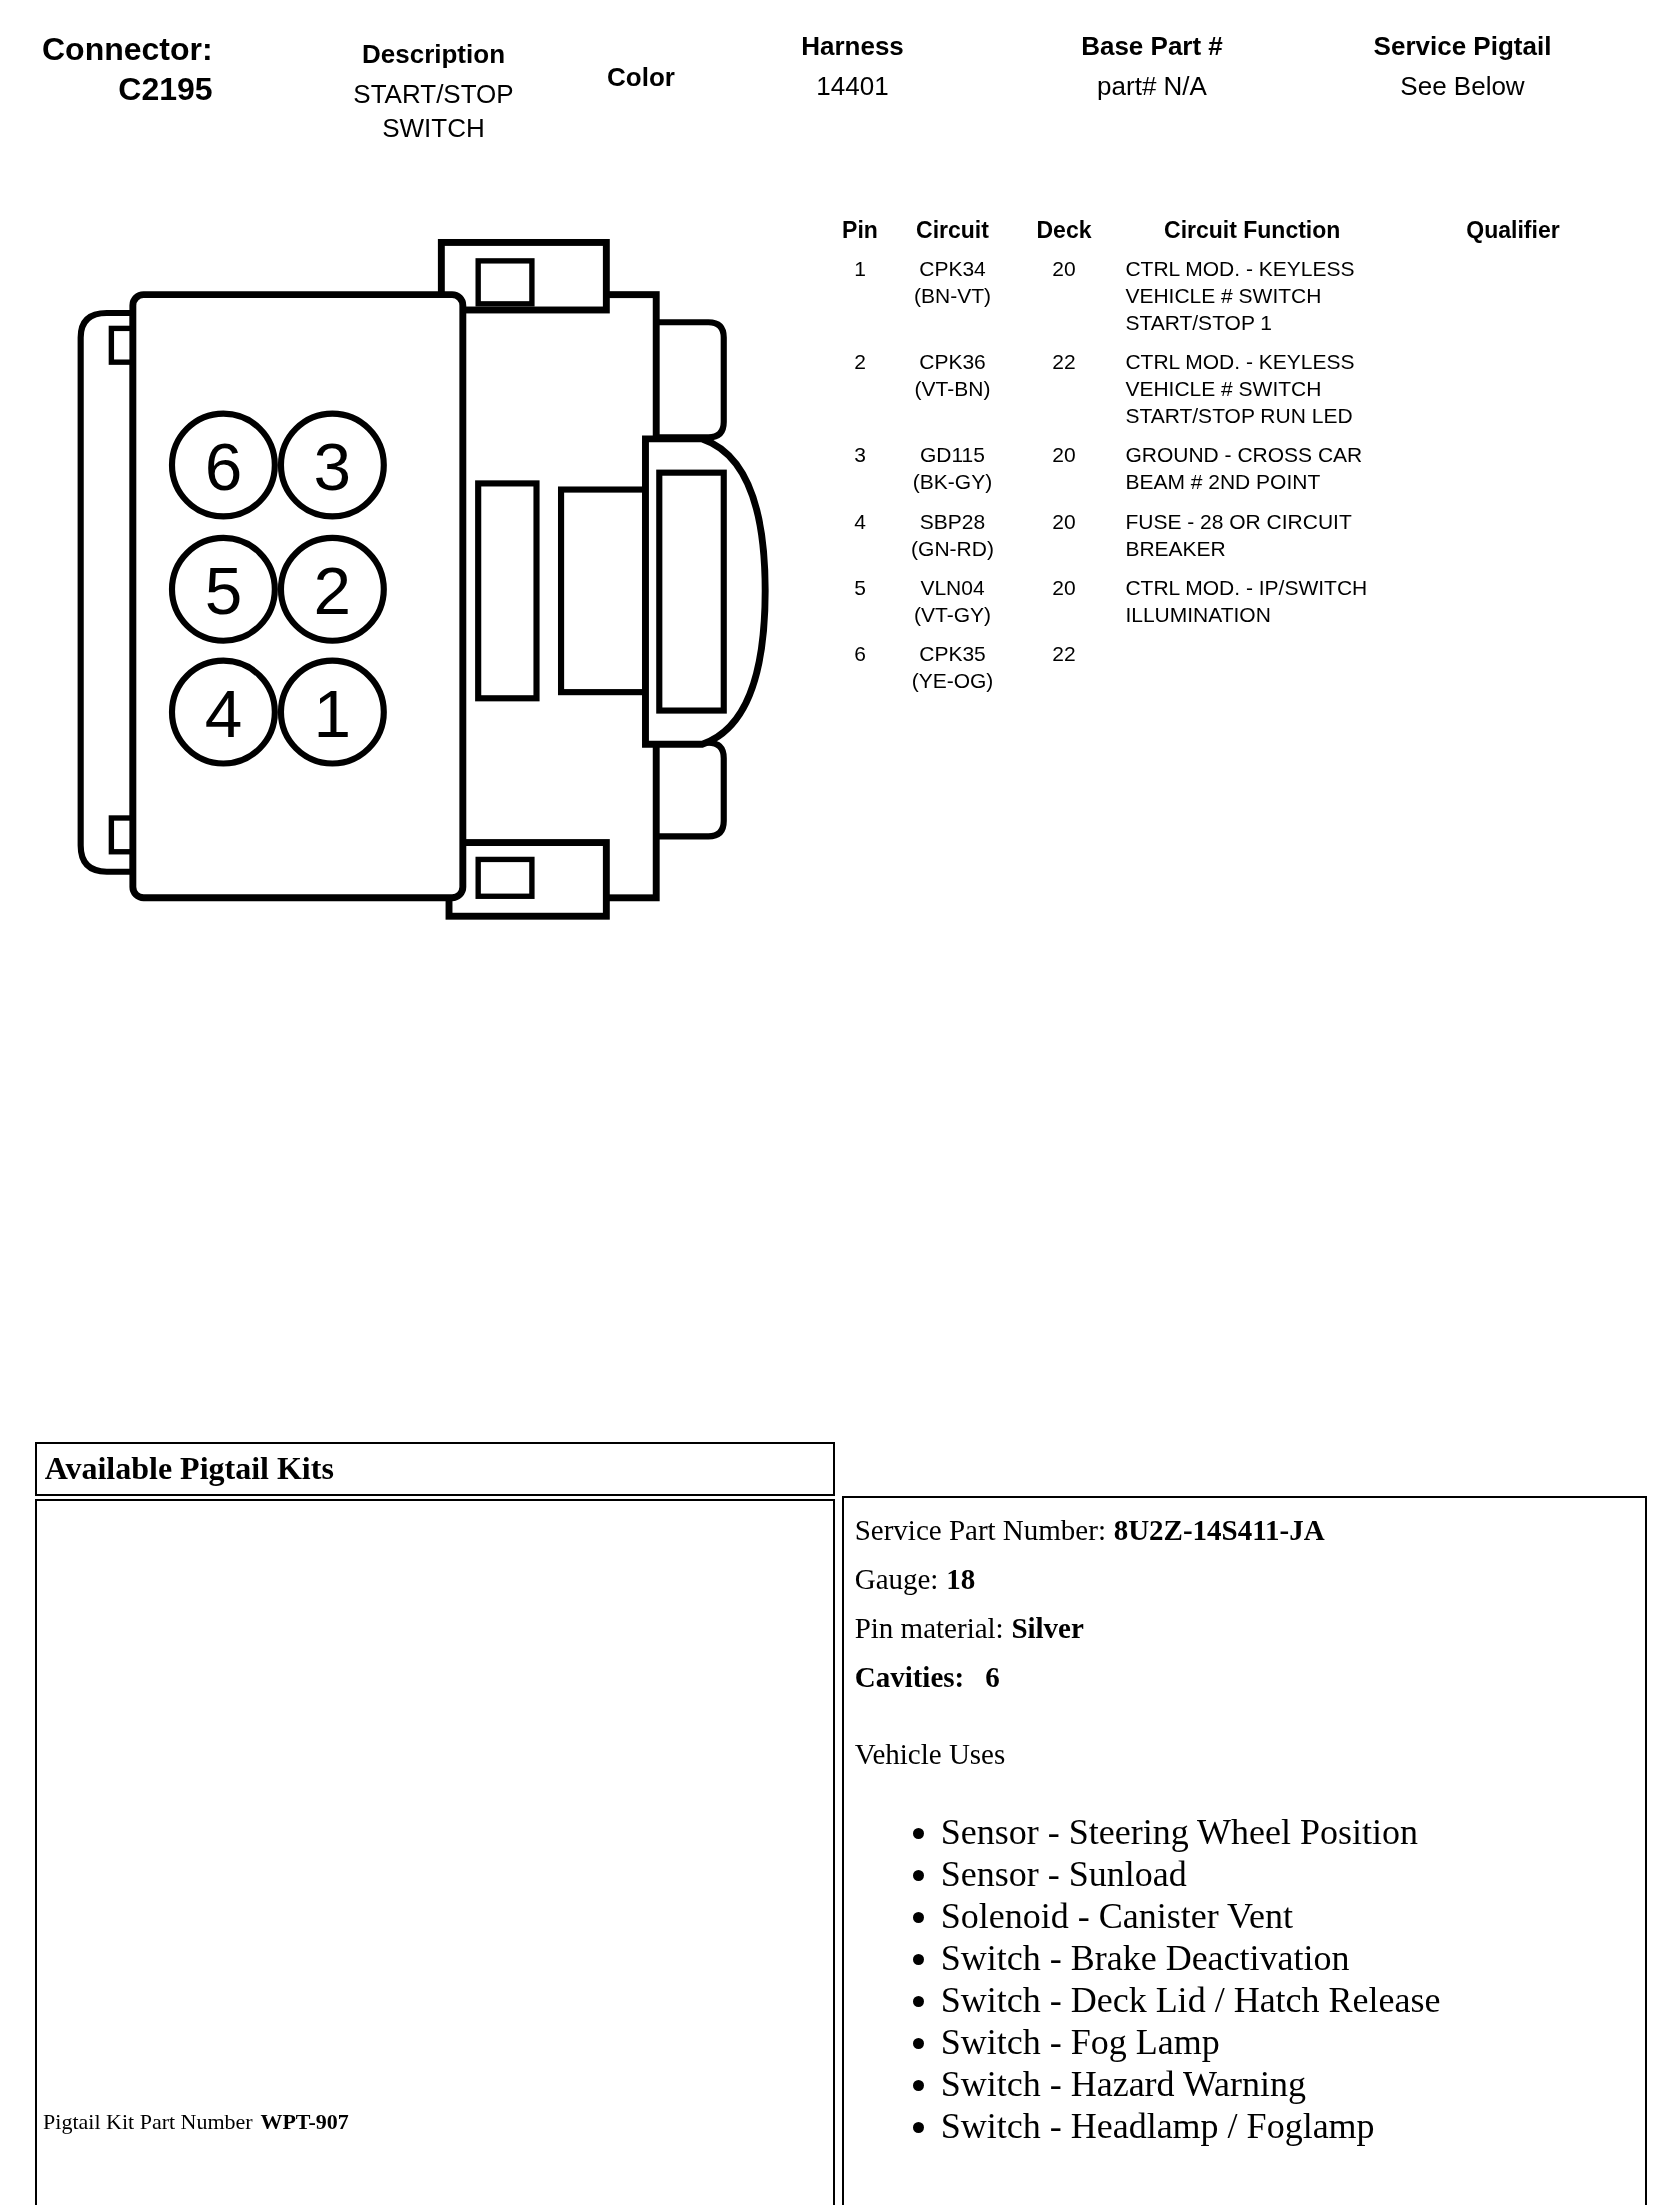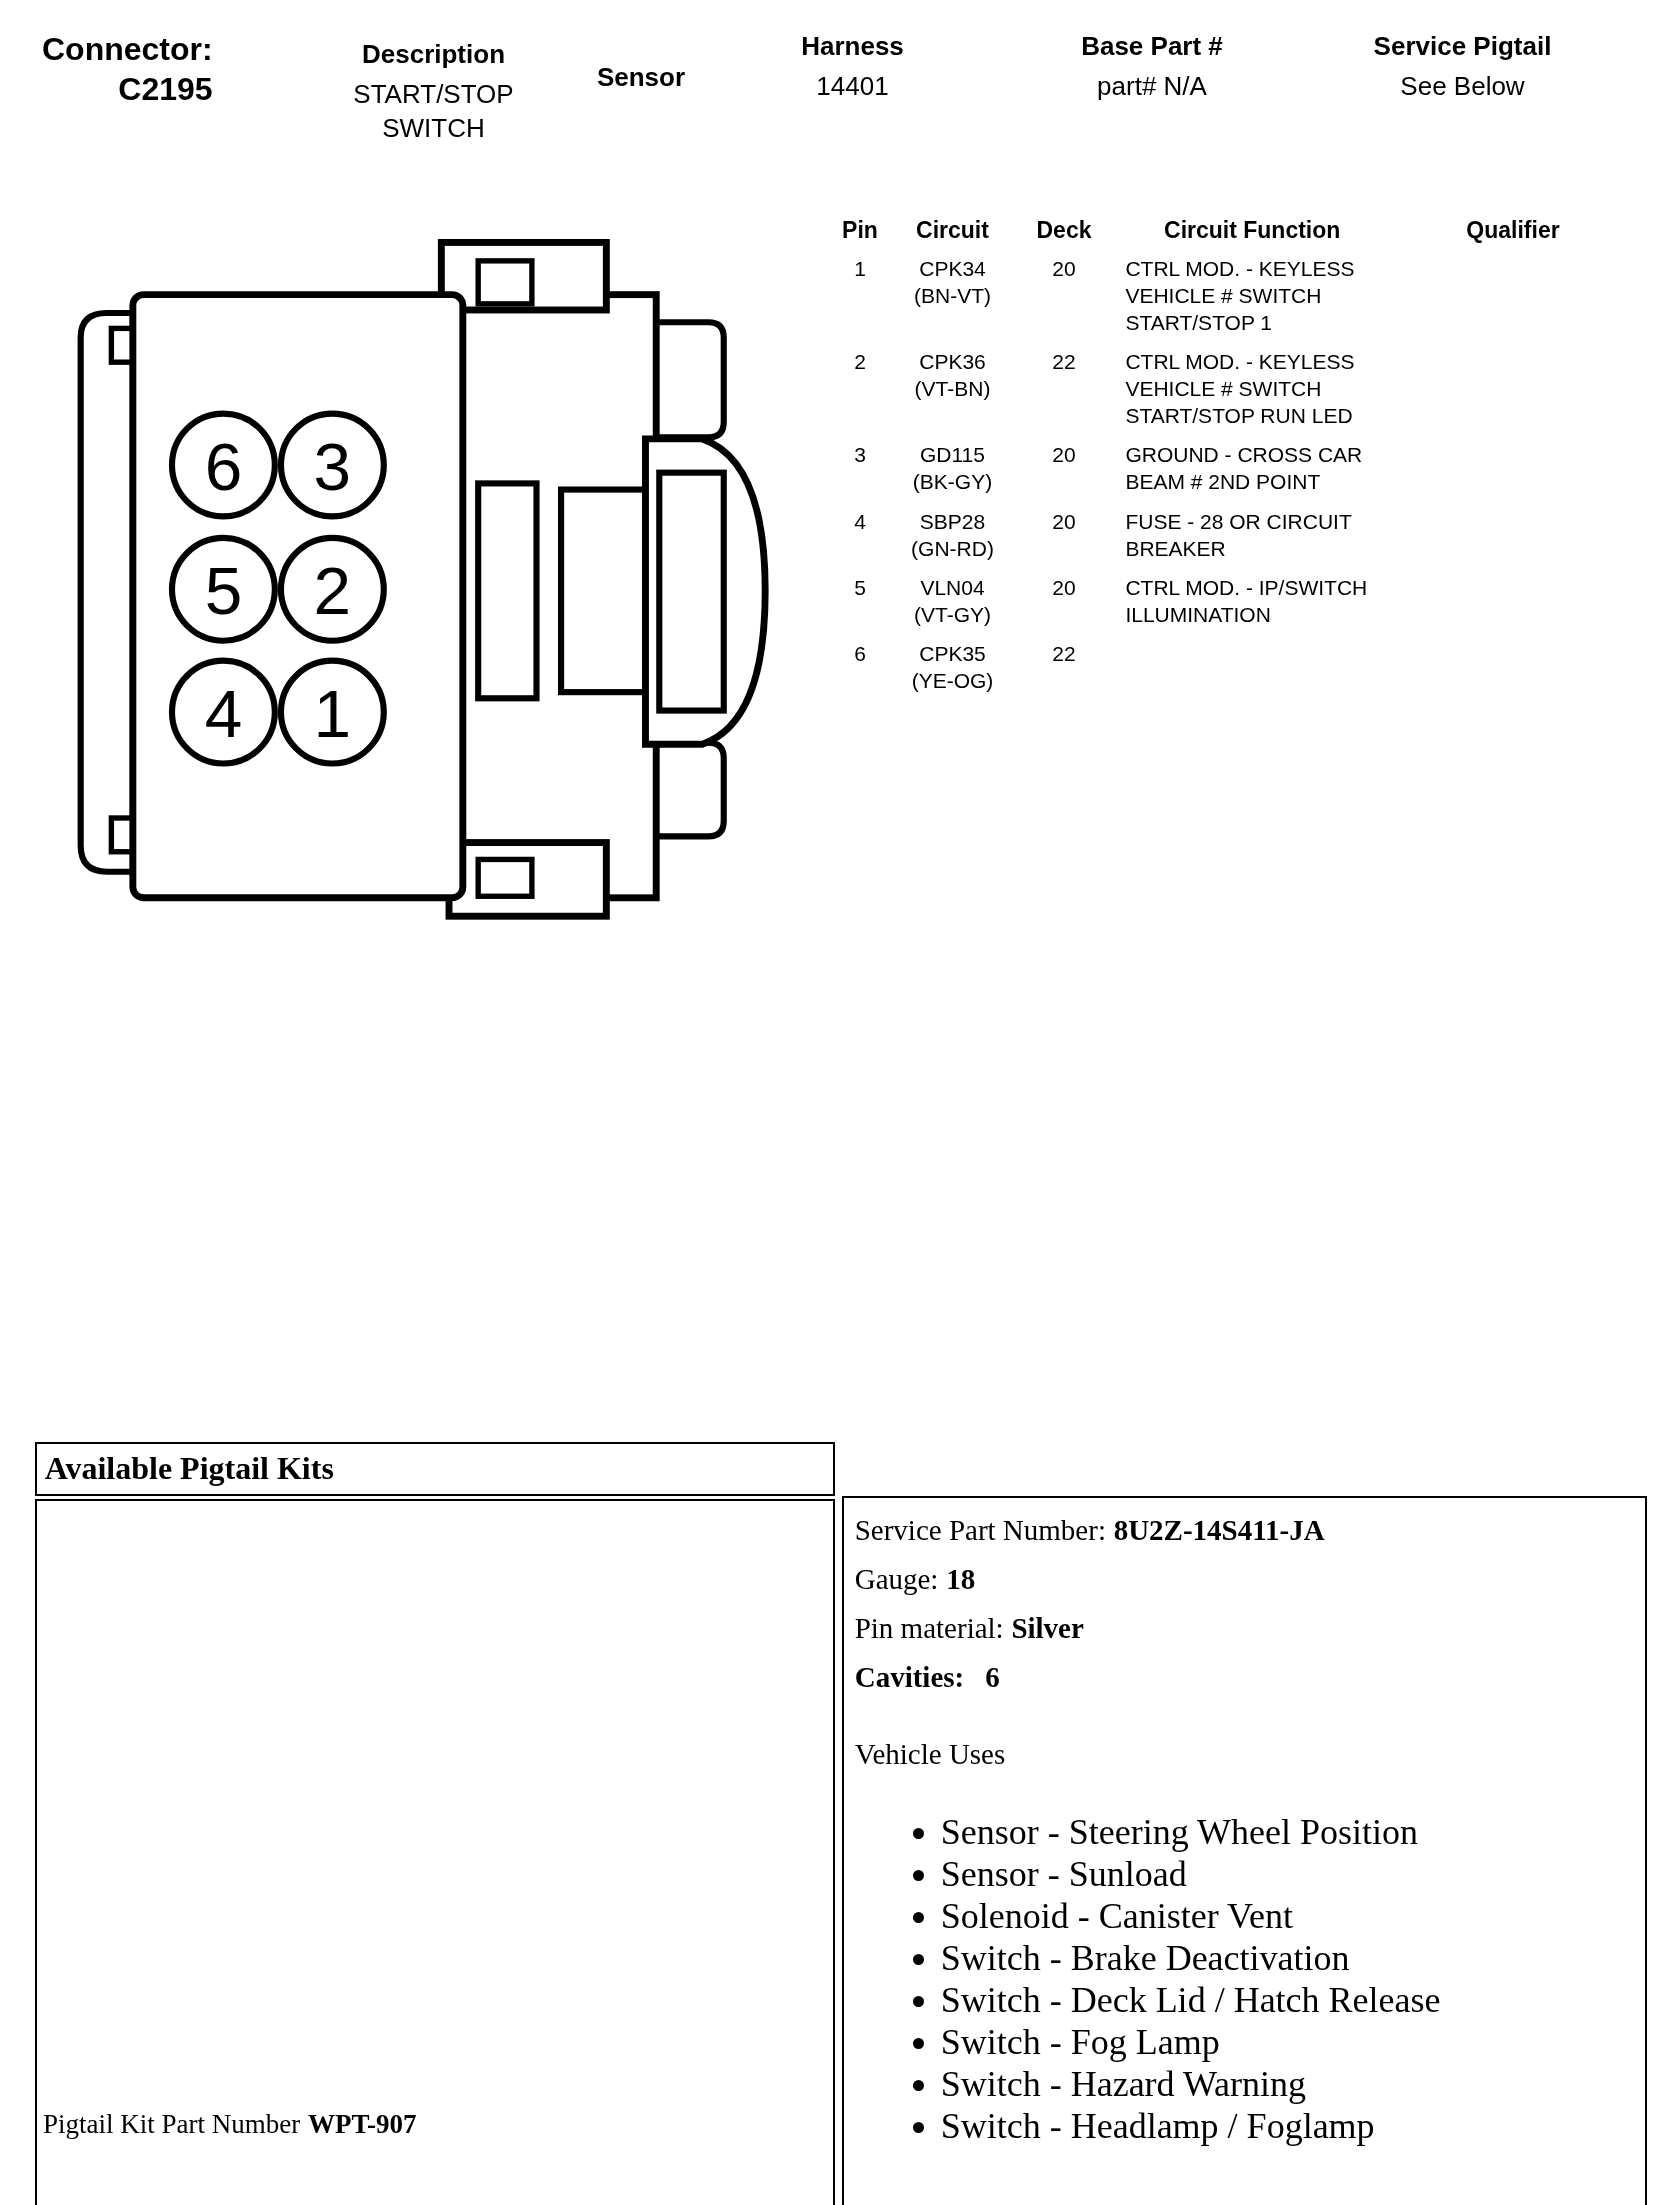--- a/index.html
+++ b/index.html
@@ -31,21 +31,21 @@
   .c-circuit span { display:block; }
   .c-gauge { text-align:center; }
   .c-func  { padding-left:15.4px; }
   .c-qual  { text-align:center; }
 
   
   .serif { font-family:"Liberation Serif", serif; }
   .box-title { position:absolute; left:35px; top:1442px; width:800px; height:54px;
                border:2.3px solid #000; font-weight:bold; font-size:32px; padding:6.1px 7.7px; }
   .box-left  { position:absolute; left:35px; top:1499px; width:800px; height:768px; border:2.3px solid #000; }
-  .kit-line  { position:absolute; left:6.1px; top:608px; font-size:27px; }
+  .kit-line  { position:absolute; left:6.1px; top:608px; font-size:22px; }
   .box-right { position:absolute; left:842px; top:1496px; width:805px; height:768px;
                border:2.3px solid #000; padding:7.7px 10.7px; font-size:29px; }
   .sp-line { line-height:49px; }
   .vehicle-uses-title { margin-top:28px; line-height:49px; }
   ul.uses { margin-top:32px; padding-left:86px; }
   ul.uses li { line-height:42px; font-size:36px; }
   b { font-weight:bold; }
 </style>
 </head>
 <body>
@@ -54,21 +54,21 @@
   <div>Connector:</div>
   <div>C2195</div>
 </div>
 
 <div class="hdr-col hdr-desc">
   <div class="hdr-label">Description</div>
   <div class="hdr-value">START/STOP SWITCH</div>
 </div>
 
 <div class="hdr-col hdr-color">
-  <div class="hdr-label">Sensor</div>
+  <div class="hdr-label">Color</div>
   <div class="hdr-value"></div>
 </div>
 
 <div class="hdr-col hdr-harness">
   <div class="hdr-label">Harness</div>
   <div class="hdr-value">14401</div>
 </div>
 
 <div class="hdr-col hdr-base">
   <div class="hdr-label">Base Part #</div>

